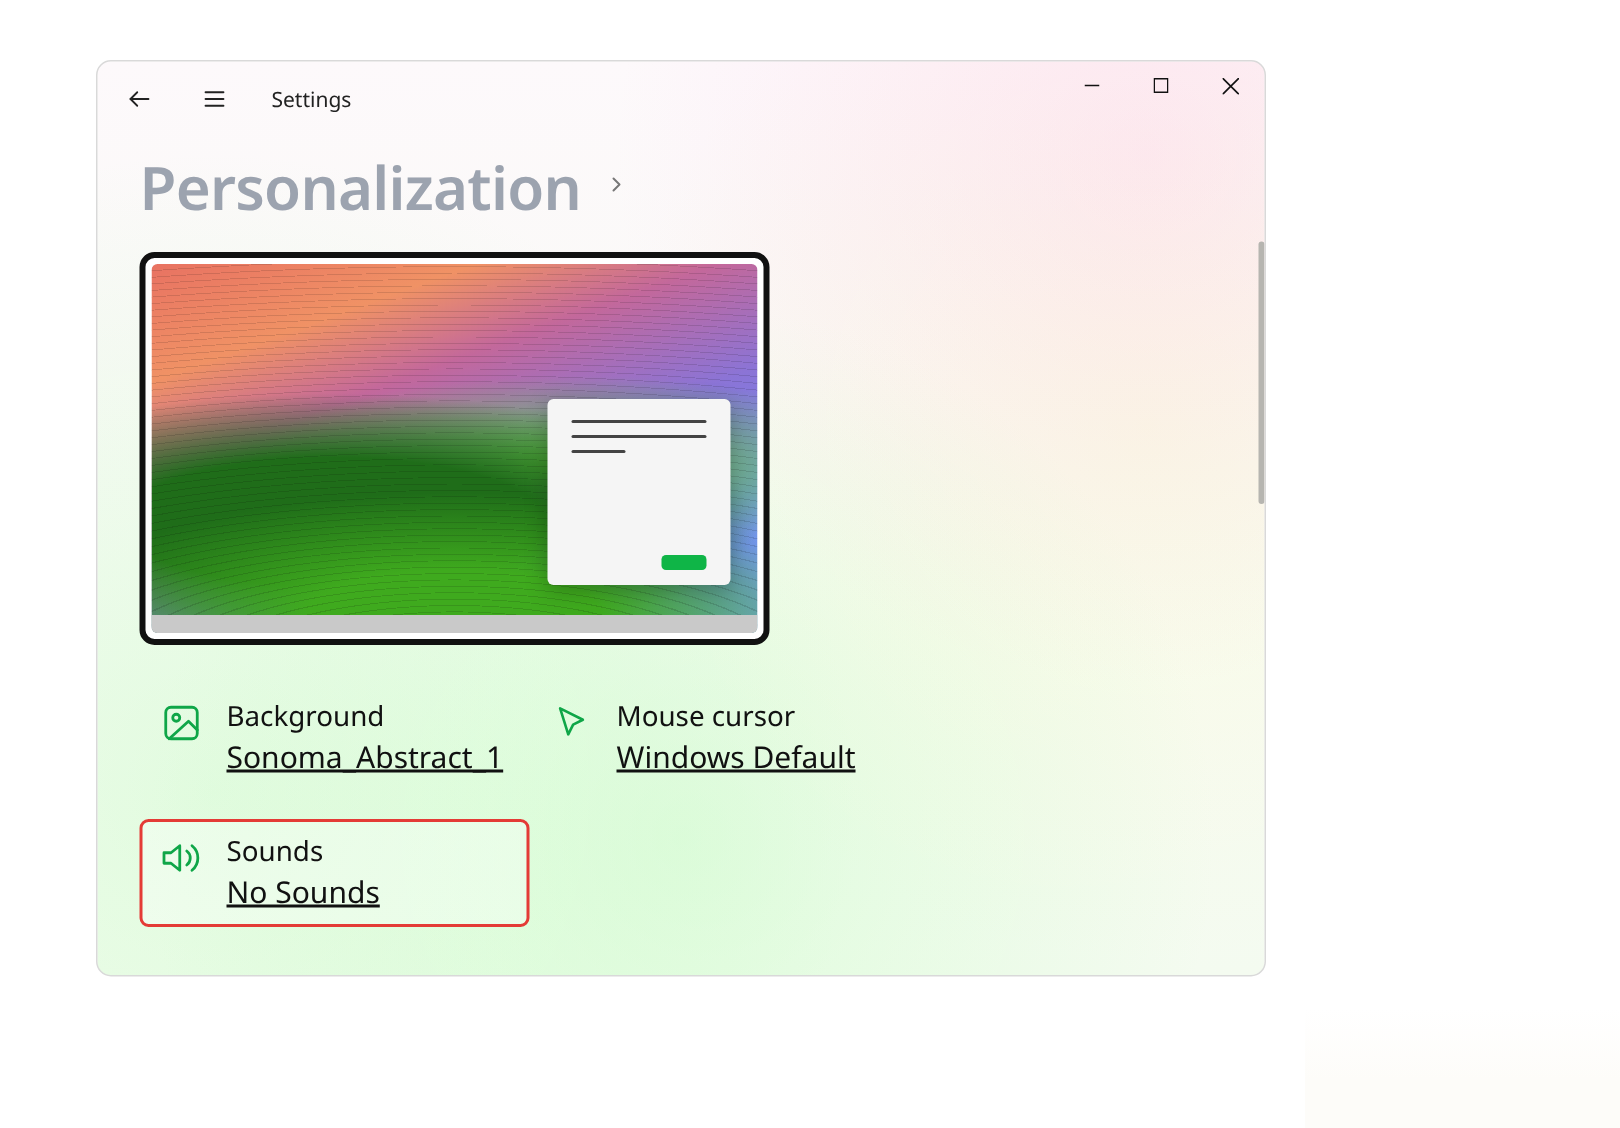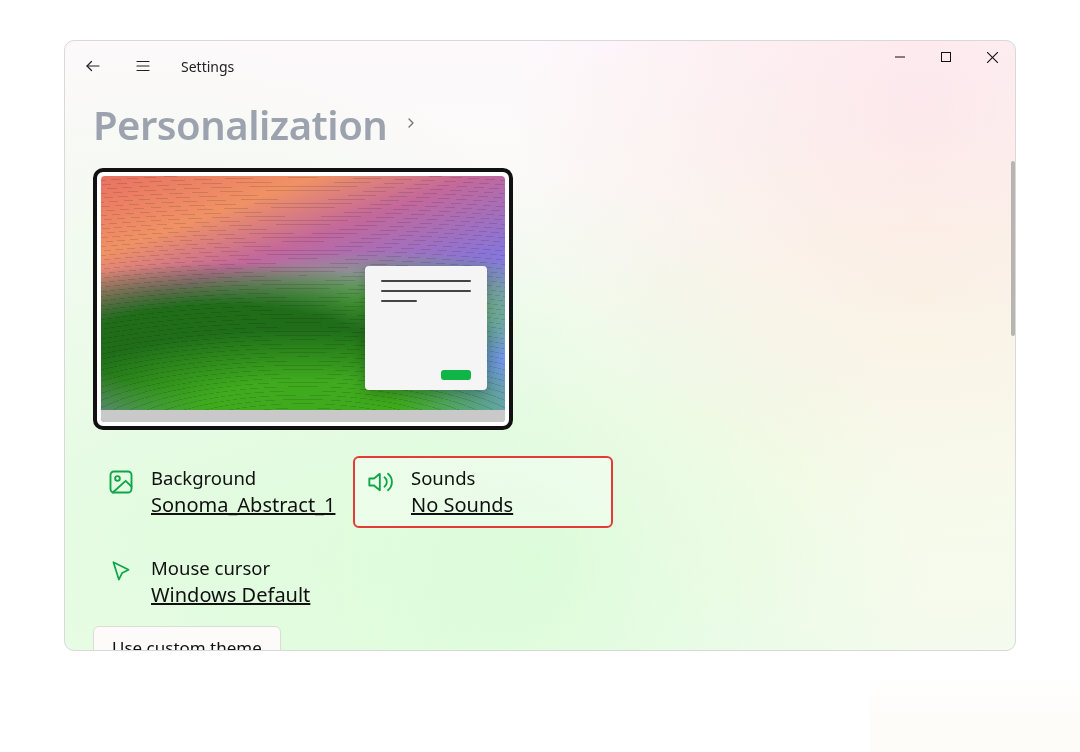--- a/index.html
+++ b/index.html
@@ -2,21 +2,21 @@
 <html><head>
 <meta charset="utf-8">
 <style>
   * { box-sizing: border-box; margin: 0; padding: 0; font-family: "Segoe UI", -apple-system, system-ui, sans-serif; }
   html, body { width: 1080px; height: 752px; background: #fff; overflow: hidden; }
 
   .window {
     position: absolute;
     left: 64px;
     top: 40px;
-    width: 952px;
+    width: 780px;
     height: 611px;
     border: 1px solid #d9d9d9;
     border-radius: 10px;
     background:
       radial-gradient(circle at 90% 10%, rgba(255,160,220,0.20) 0%, rgba(255,160,220,0) 40%),
       radial-gradient(circle at 90% 40%, rgba(255,255,180,0.25) 0%, rgba(255,255,180,0) 45%),
       radial-gradient(circle at 50% 85%, rgba(180,255,180,0.35) 0%, rgba(180,255,180,0) 55%),
       radial-gradient(circle at 10% 80%, rgba(180,255,180,0.30) 0%, rgba(180,255,180,0) 50%),
       linear-gradient(180deg, #fdf9fb 0%, #f4fbf0 100%);
     overflow: hidden;
@@ -209,48 +209,47 @@
               <path d="M21 16l-5-5L5 21"></path>
             </svg>
         </div>
         <div class="setting-text">
           <span class="setting-label">Background</span>
           <span class="setting-value">Sonoma_Abstract_1</span>
         </div>
       </div>
 
 
+      <div class="setting-item">
+        <div class="setting-icon">
+          <svg width="26" height="26" viewBox="0 0 24 24" fill="none" stroke="currentColor" stroke-width="1.6" stroke-linecap="round" stroke-linejoin="round">
+              <path d="M5 3l5 16 3-6 6-3L5 3z"></path>
+            </svg>
+        </div>
+        <div class="setting-text">
+          <span class="setting-label">Mouse cursor</span>
+          <span class="setting-value">Windows Default</span>
+        </div>
+      </div>
+
       <div class="setting-item highlighted">
         <div class="setting-icon">
           <svg width="28" height="28" viewBox="0 0 24 24" fill="none" stroke="currentColor" stroke-width="1.6" stroke-linecap="round" stroke-linejoin="round">
               <polygon points="11 5 6 9 2 9 2 15 6 15 11 19 11 5"></polygon>
               <path d="M15 8a5 5 0 0 1 0 8"></path>
               <path d="M18 5a9 9 0 0 1 0 14"></path>
             </svg>
         </div>
         <div class="setting-text">
           <span class="setting-label">Sounds</span>
           <span class="setting-value">No Sounds</span>
         </div>
       </div>
 
-      <div class="setting-item">
-        <div class="setting-icon">
-          <svg width="26" height="26" viewBox="0 0 24 24" fill="none" stroke="currentColor" stroke-width="1.6" stroke-linecap="round" stroke-linejoin="round">
-              <path d="M5 3l5 16 3-6 6-3L5 3z"></path>
-            </svg>
-        </div>
-        <div class="setting-text">
-          <span class="setting-label">Mouse cursor</span>
-          <span class="setting-value">Windows Default</span>
-        </div>
-      </div>
-
-    </div>
-
-    <button class="custom-btn">Use custom theme</button>
+    </div>
+
 
   </div>
 
   <div class="scroll-indicator"></div>
 </div>
 
 <div class="watermark"></div>
 
 </body></html>

